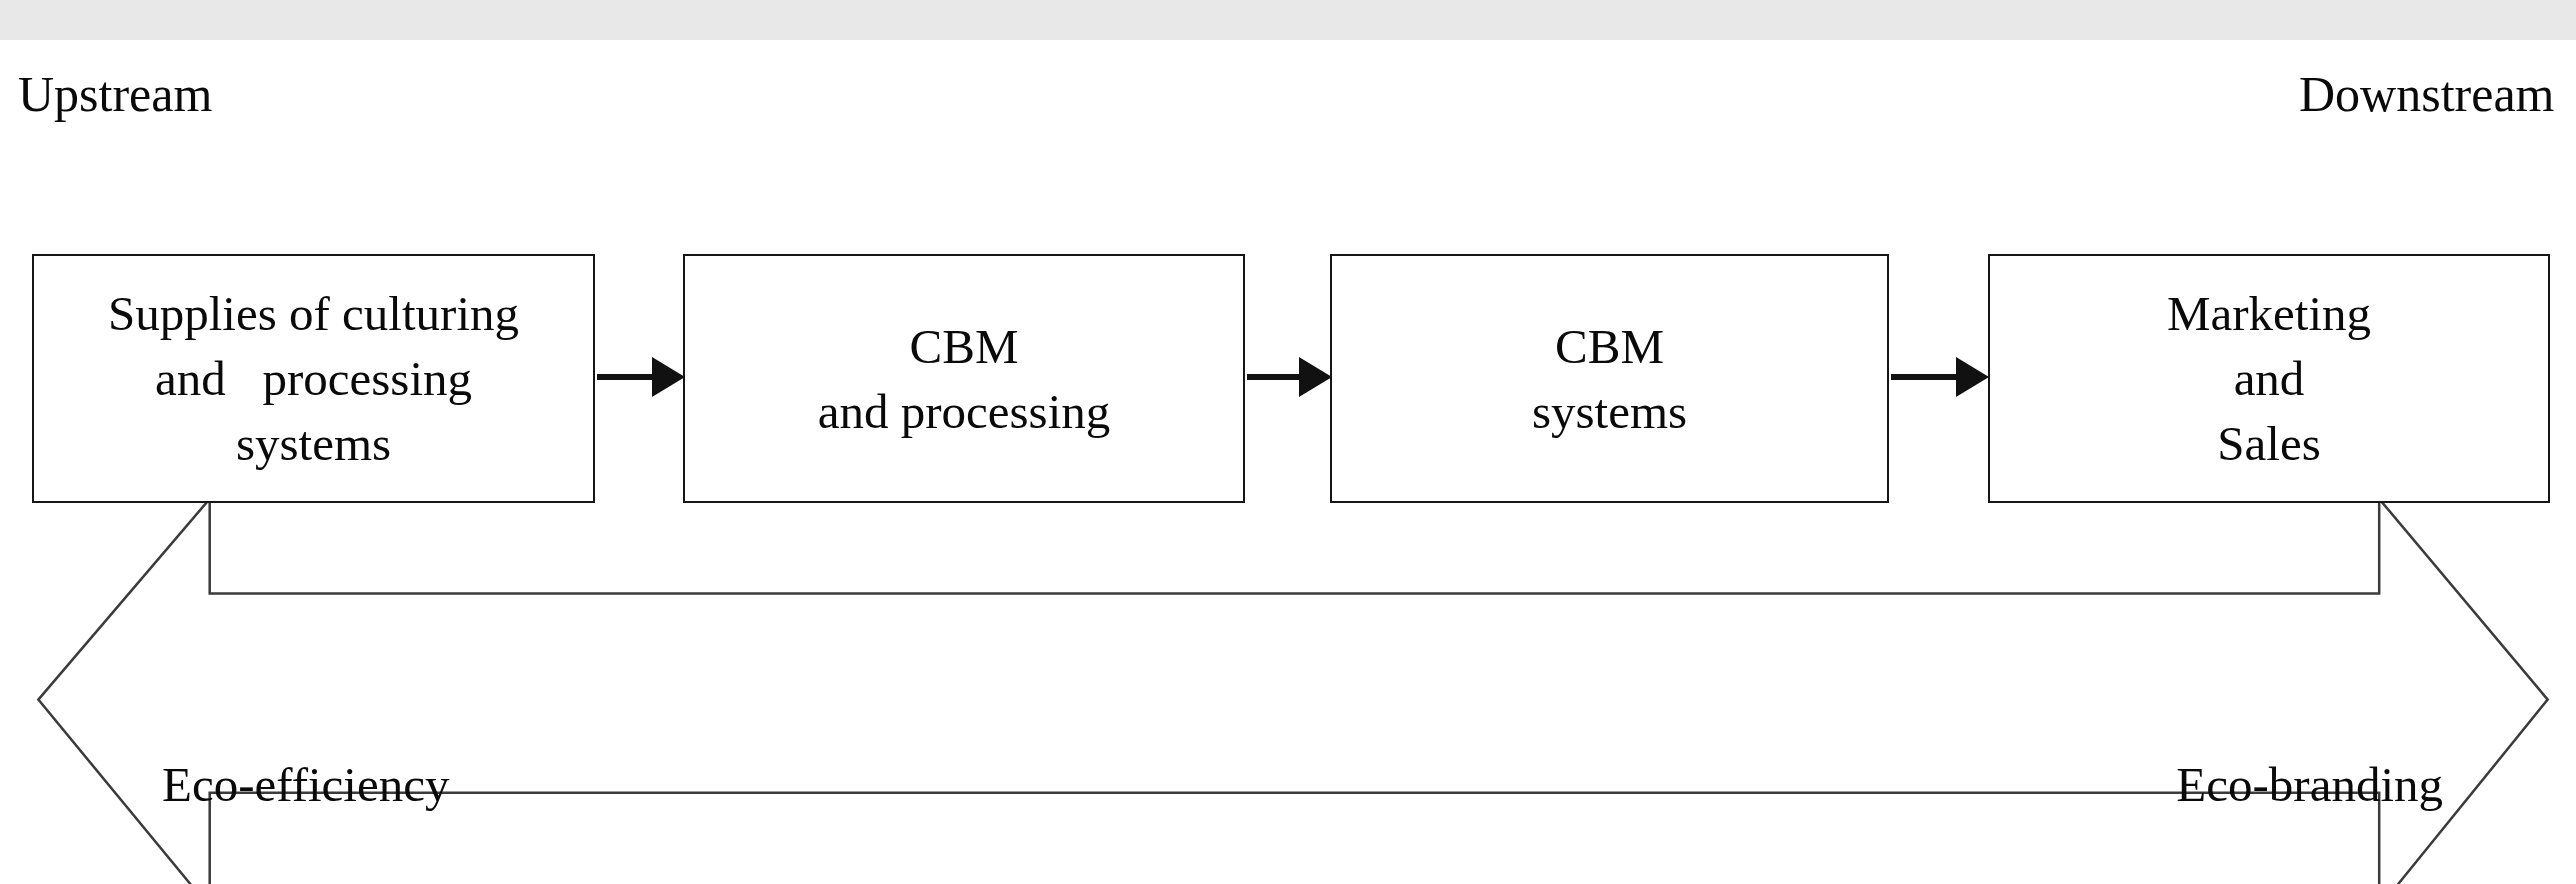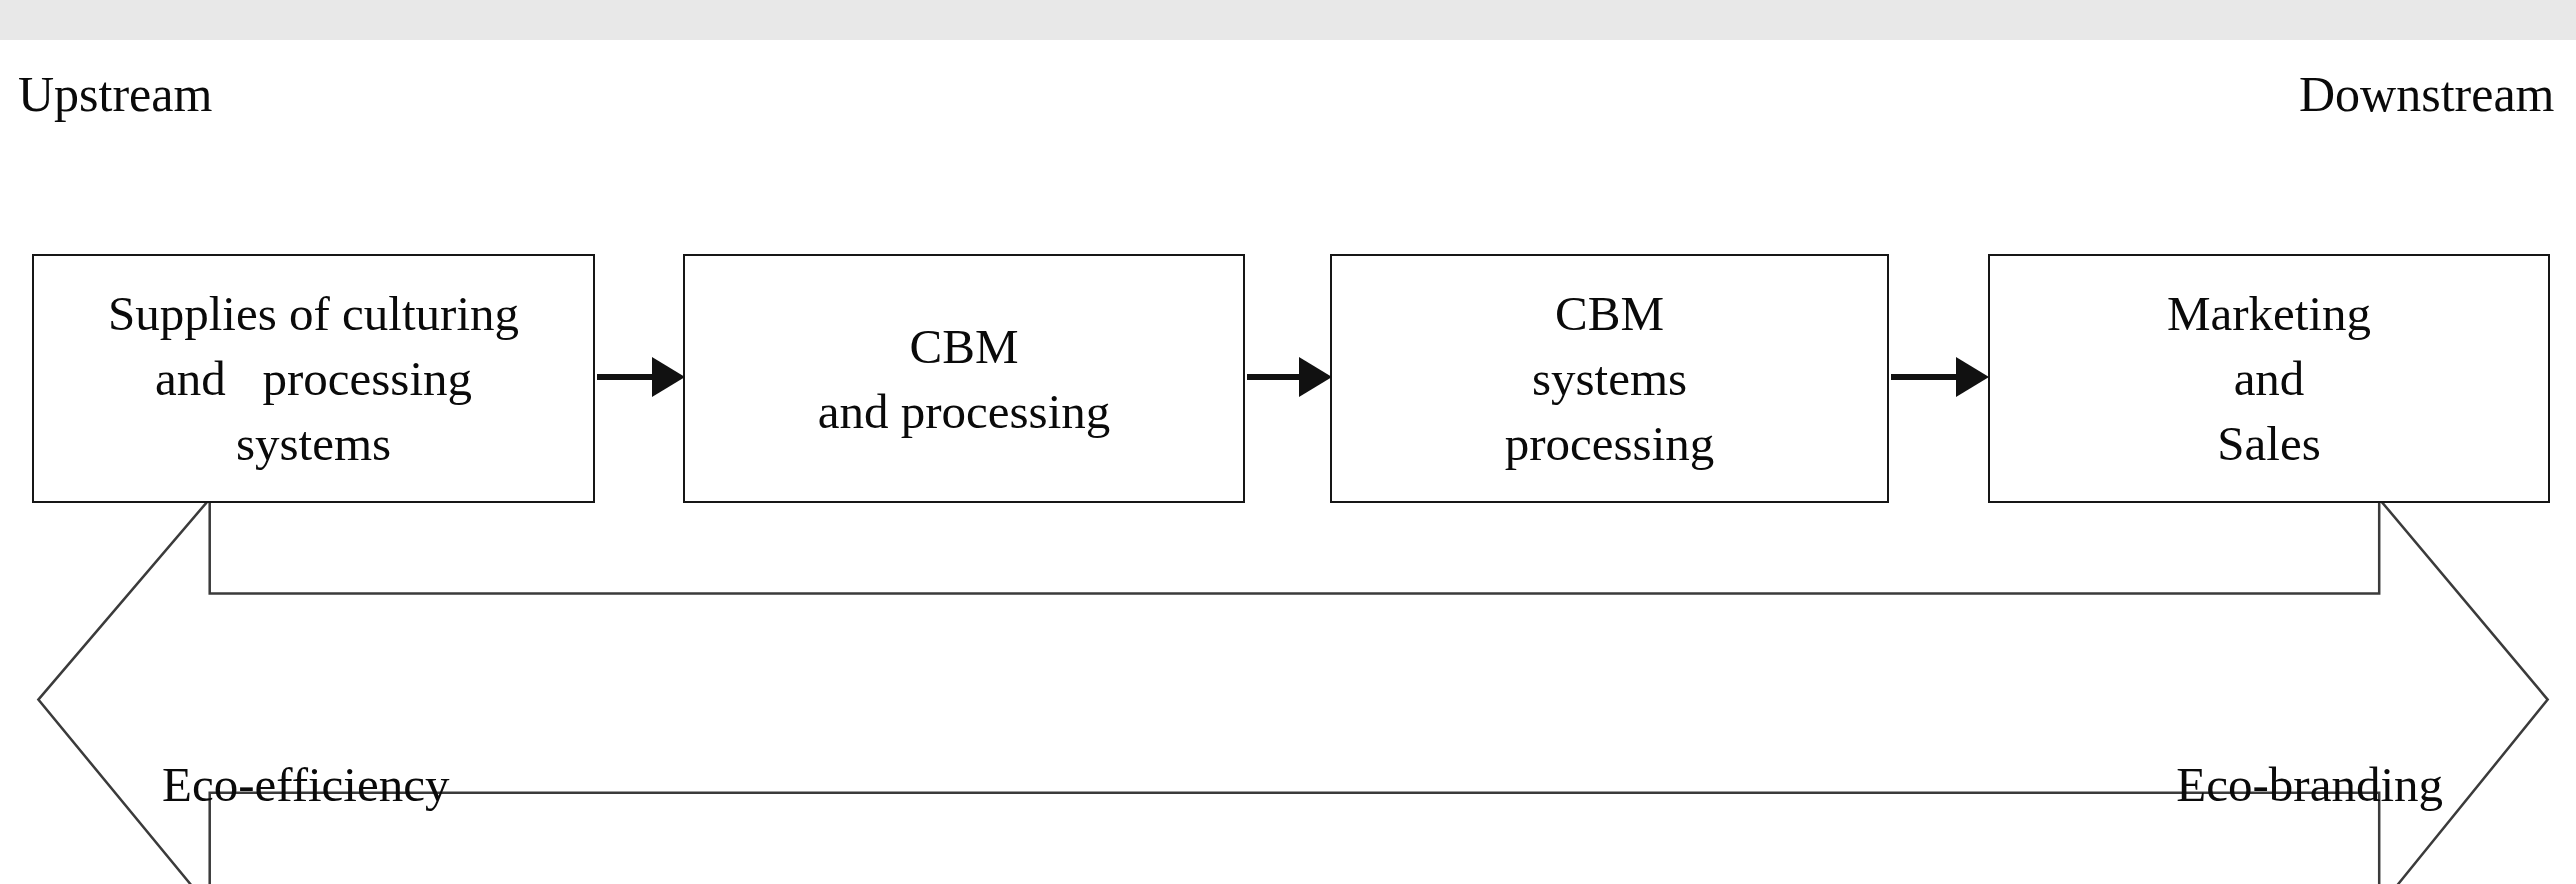--- a/index.html
+++ b/index.html
@@ -107,21 +107,20 @@
   </div>
 
   <div class="process-box" id="box-2">
     <div class="box-line">CBM</div>
     <div class="box-line">and processing</div>
   </div>
 
   <div class="process-box" id="box-3">
     <div class="box-line">CBM</div>
     <div class="box-line">systems</div>
-    <div class="box-line">processing</div>
   </div>
 
   <div class="process-box" id="box-4">
     <div class="box-line">Marketing</div>
     <div class="box-line">and</div>
     <div class="box-line">Sales</div>
   </div>
 
   <div class="connector" id="connector-1">
     <span class="head"></span>

